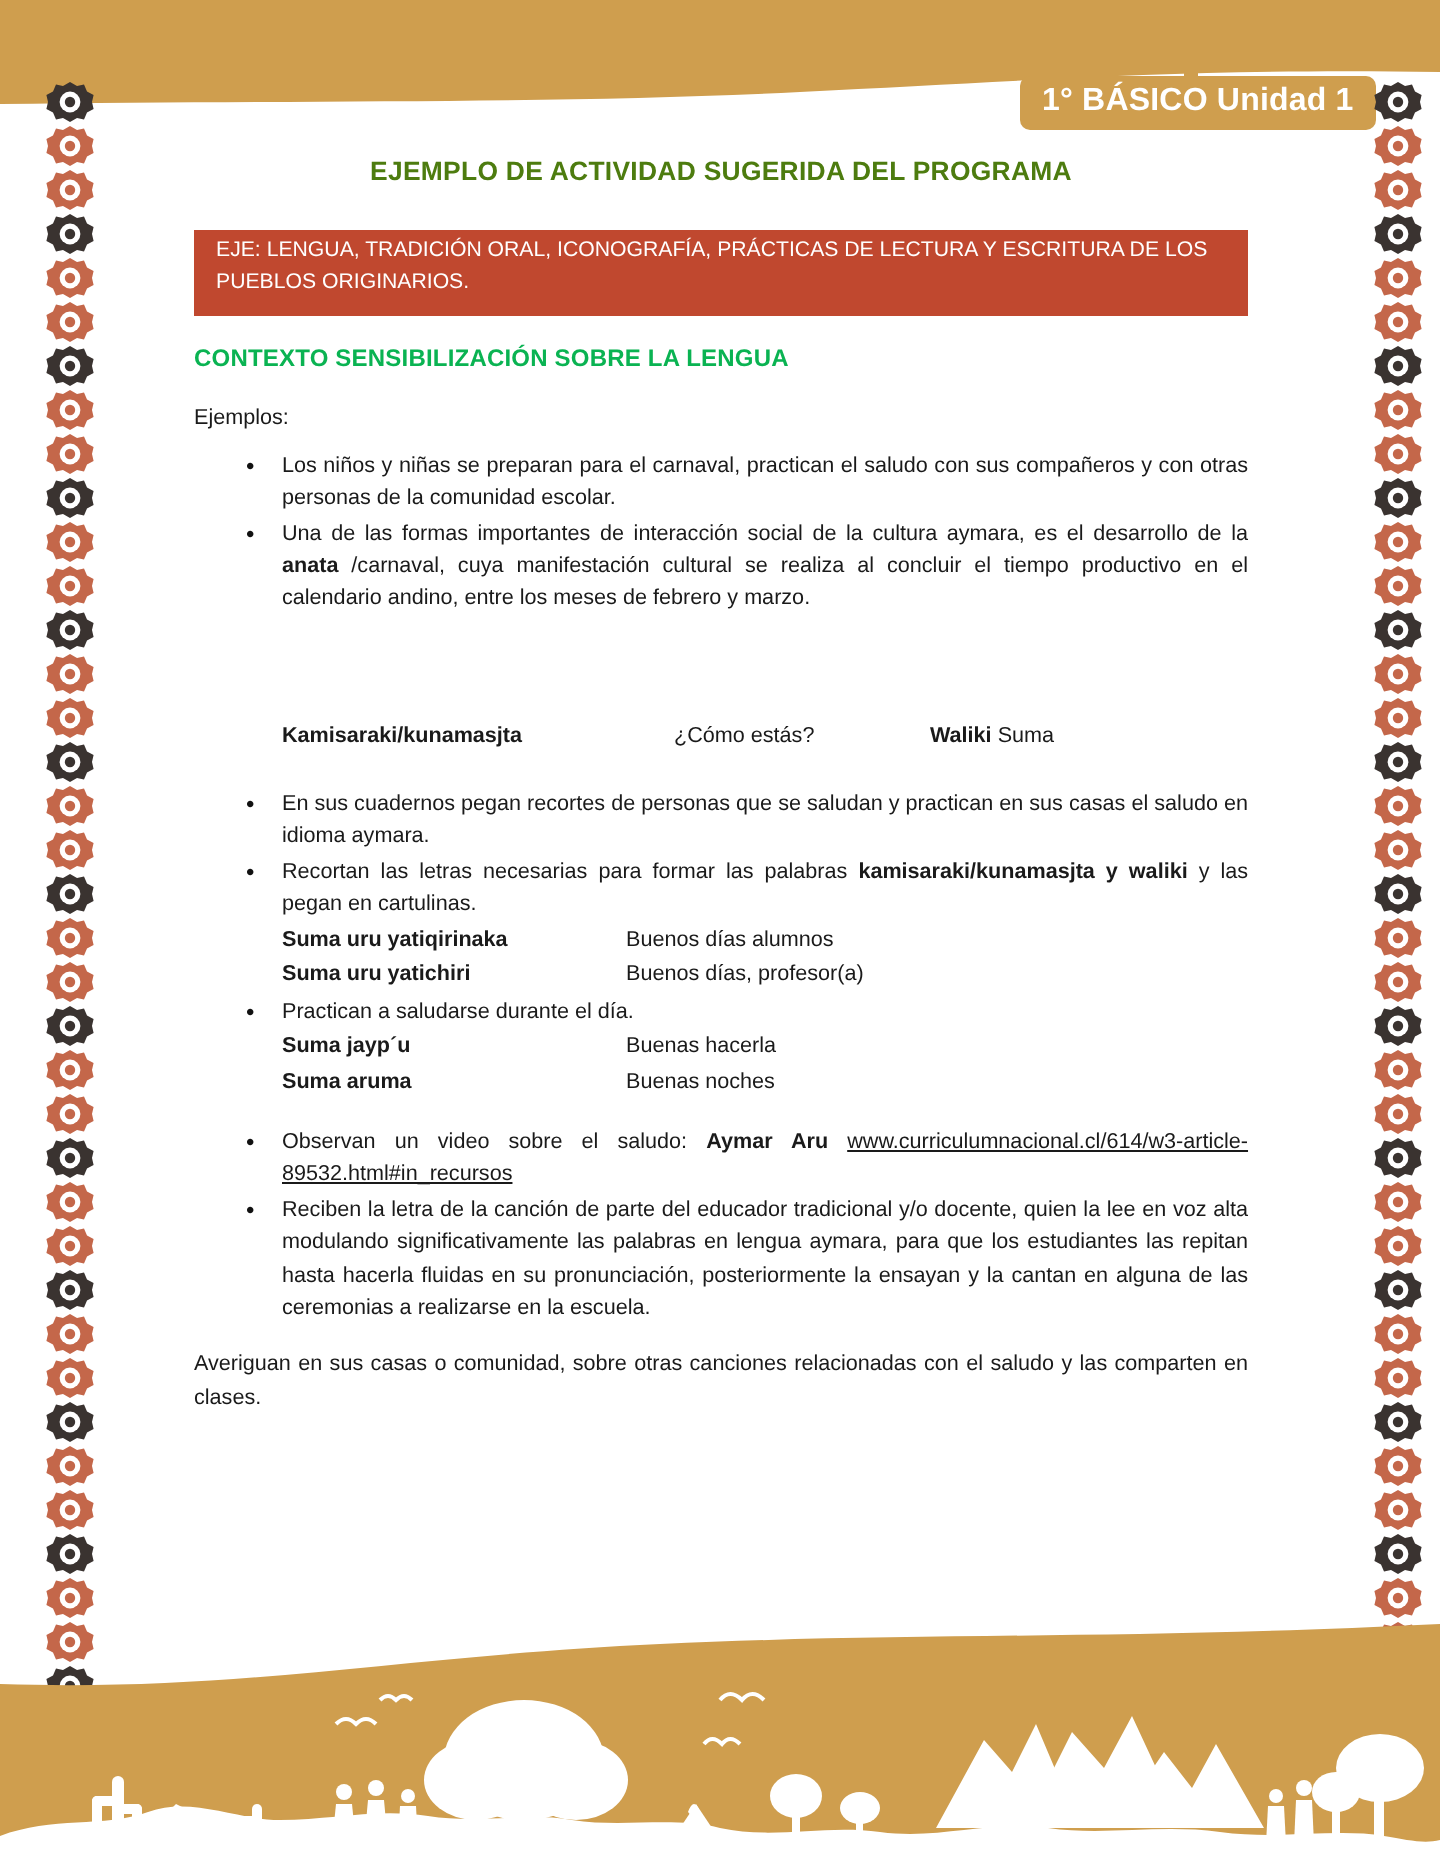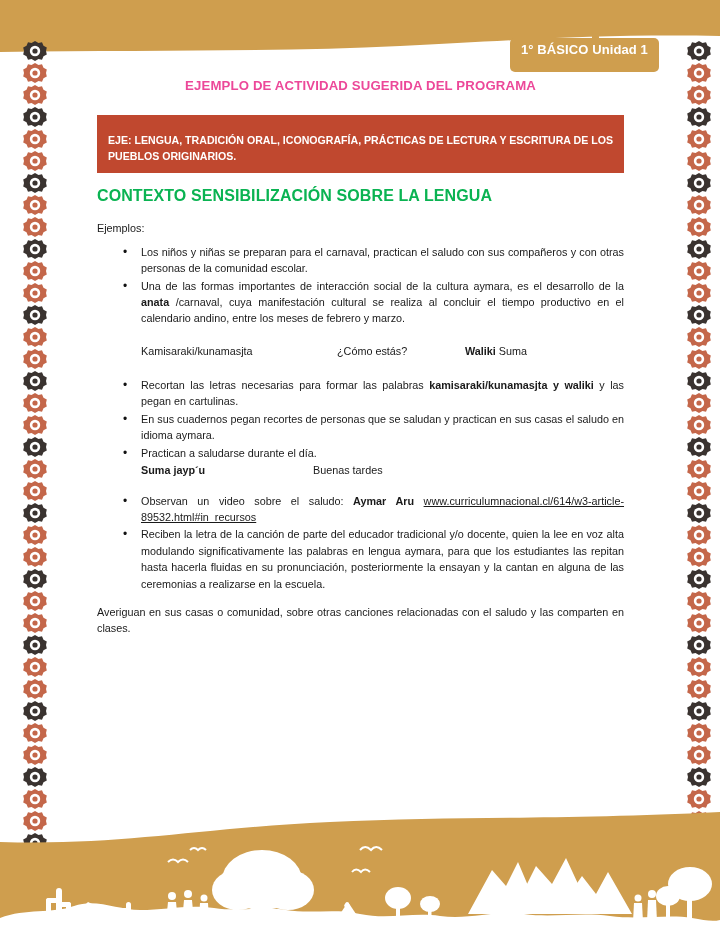--- a/index.html
+++ b/index.html
@@ -27,24 +27,24 @@
     width: 720px;
     height: 60px;
     pointer-events: none;
   }
   .badge {
     position: absolute;
     top: 38px;
     left: 510px;
     background: #cf9e4e;
     color: #ffffff;
-    font-size: 13px;
+    font-size: 16px;
     font-weight: bold;
     letter-spacing: .1px;
-    padding: 4px 11px 15px 11px;
+    padding: 4px 11px 5px 11px;
     border-radius: 5px;
     white-space: nowrap;
     text-align: center;
   }
   .badge-stem {
     position: absolute;
     top: 30px;
     left: 592px;
     width: 7px;
     height: 12px;
@@ -77,35 +77,35 @@
     top: 78px;
     left: 97px;
     width: 527px;
   }
   .doc-title {
     font-size: 13.2px;
     font-weight: bold;
     text-align: center;
     letter-spacing: .15px;
     margin: 0 0 22px 0;
-    color: #ec4899;
+    color: #4d7c0f;
   }
   .eje-banner {
     background: #c0482f;
     color: #ffffff;
-    font-weight: bold;
+    font-weight: normal;
     font-size: 10.6px;
     line-height: 1.55;
-    padding: 17px 11px 8px 11px;
+    padding: 2px 11px 8px 11px;
     margin-bottom: 14px;
   }
   .contexto {
     color: #0ab352;
     font-weight: bold;
-    font-size: 16px;
+    font-size: 12px;
     margin-bottom: 17px;
     letter-spacing: .1px;
   }
   .actividad-line {
     font-size: 10.8px;
     margin-bottom: 18px;
     line-height: 1.5;
   }
   .actividad-kw {
     color: #0ab352;
@@ -137,21 +137,21 @@
     font-size: 12px;
     color: #111;
   }
 
   .dialog-row {
     font-size: 10.8px;
     margin: 16px 0 18px 0;
     padding-left: 44px;
     line-height: 1.5;
   }
-  .dialog-row .c1 { display: inline-block; width: 172px; font-weight: normal; }
+  .dialog-row .c1 { display: inline-block; width: 172px; font-weight: bold; margin-top: 36px; }
   .dialog-row .c2 { display: inline-block; width: 128px; margin-left: 24px; }
   .dialog-row .c3 { display: inline-block; }
 
   .pair-table {
     padding-left: 44px;
     font-size: 10.8px;
     line-height: 1.62;
     margin: 1px 0 1px 0;
   }
   .pair-row { white-space: nowrap; }
@@ -297,34 +297,45 @@
       <li>
         <span>Una de las formas importantes de interacción social de la cultura aymara, es el desarrollo de la </span><b>anata</b><span> /carnaval, cuya manifestación cultural se realiza al concluir el tiempo productivo en el calendario andino, entre los meses de febrero y marzo.</span>
       </li>
     </ul>
 
     <div class="dialog-row">
       <span class="c1">Kamisaraki/kunamasjta</span><span class="c2">¿Cómo estás?</span><b>Waliki</b><span class="c3">&nbsp;</span><span>Suma</span>
     </div>
 
     <ul class="bullets">
+      <li>En sus cuadernos pegan recortes de personas que se saludan y practican en sus casas el saludo en idioma aymara.</li>
       <li>
         <span>Recortan las letras necesarias para formar las palabras </span><b>kamisaraki/kunamasjta y waliki</b><span> y las pegan en cartulinas.</span>
       </li>
-      <li>En sus cuadernos pegan recortes de personas que se saludan y practican en sus casas el saludo en idioma aymara.</li>
     </ul>
 
+    <div class="pair-table">
+      <div class="pair-row">
+        <span class="term">Suma uru yatiqirinaka</span><span class="trans">Buenos días alumnos</span>
+      </div>
+      <div class="pair-row">
+        <span class="term">Suma uru yatichiri</span><span class="trans">Buenos días, profesor(a)</span>
+      </div>
+    </div>
 
     <ul class="bullets">
       <li>Practican a saludarse durante el día.</li>
     </ul>
 
     <div class="pair-table">
       <div class="pair-row">
-        <span class="term">Suma jayp´u</span><span class="trans">Buenas tardes</span>
+        <span class="term">Suma jayp´u</span><span class="trans">Buenas hacerla</span>
+      </div>
+      <div class="pair-row">
+        <span class="term">Suma aruma</span><span class="trans">Buenas noches</span>
       </div>
     </div>
 
     <div class="spacer-sm"></div>
 
     <ul class="bullets">
       <li>
         <span>Observan un video sobre el saludo: </span><b>Aymar Aru</b>
         <a class="link" href="#">www.curriculumnacional.cl/614/w3-article-89532.html#in_recursos</a>
       </li>

